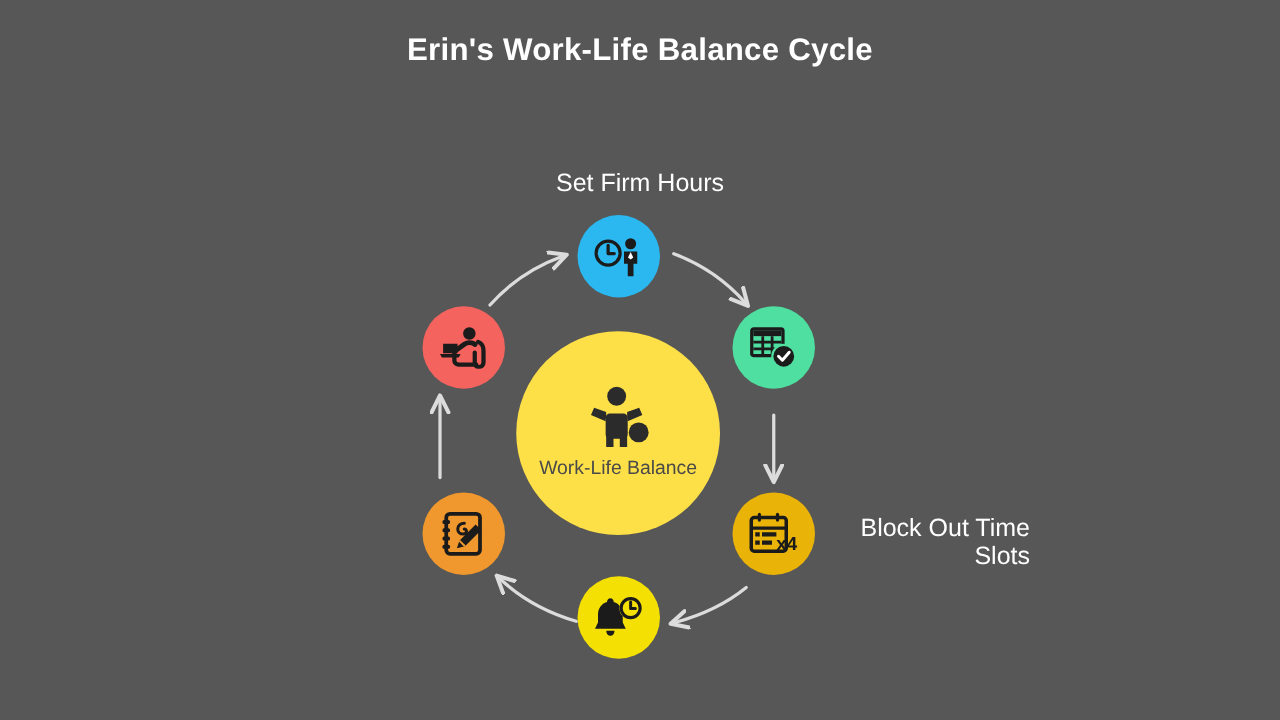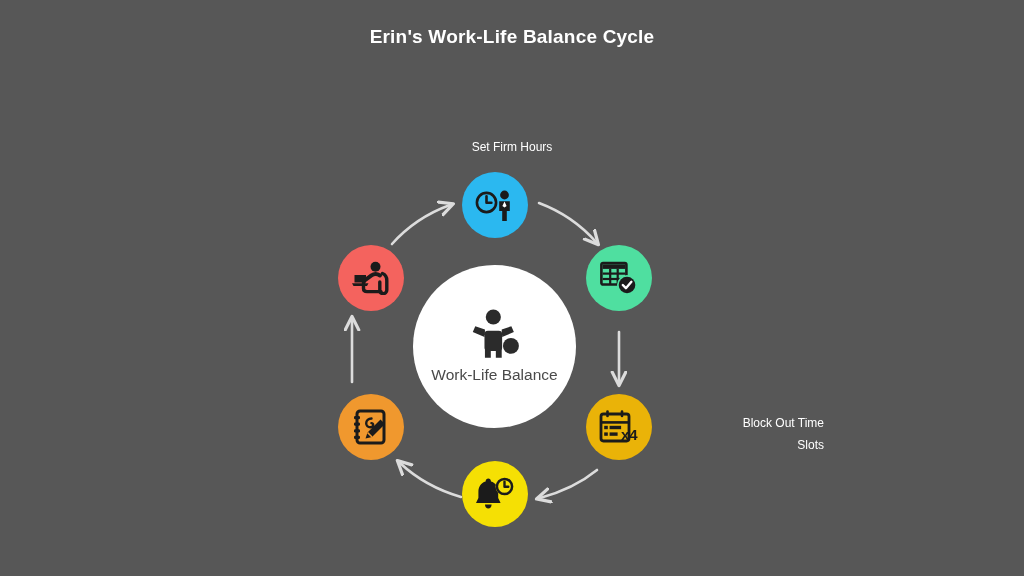--- a/index.html
+++ b/index.html
@@ -20,42 +20,42 @@
     inset: 0;
   }
 
   .title {
     position: absolute;
     top: 26px;
     left: 0;
     width: 1024px;
     text-align: center;
     color: #ffffff;
-    font-size: 19px;
+    font-size: 25px;
     font-weight: bold;
     letter-spacing: 0.2px;
   }
 
   .arrows {
     position: absolute;
     left: 0;
     top: 0;
     width: 1024px;
     height: 576px;
     pointer-events: none;
   }
 
   .hub {
     position: absolute;
     left: 413px;
     top: 265px;
     width: 163px;
     height: 163px;
     border-radius: 50%;
-    background: #ffffff;
+    background: #fde047;
     display: flex;
     flex-direction: column;
     align-items: center;
     justify-content: center;
   }
   .hub-icon {
     width: 54px;
     height: 52px;
     margin-bottom: 4px;
   }
@@ -75,21 +75,21 @@
     display: flex;
     align-items: center;
     justify-content: center;
     box-sizing: border-box;
   }
   .node svg { display: block; }
 
   .node-label {
     position: absolute;
     color: #ffffff;
-    font-size: 12px;
+    font-size: 20px;
     line-height: 22px;
     font-weight: normal;
     white-space: pre-line;
   }
 
   
   .n-hours  { left: 462px; top: 172px; background: #2bb8f0; }
   .n-tool   { left: 586px; top: 245px; background: #4fdfa0; }
   .n-block  { left: 586px; top: 394px; background: #eab308; }
   .n-boxing { left: 462px; top: 461px; background: #f5e004; }

